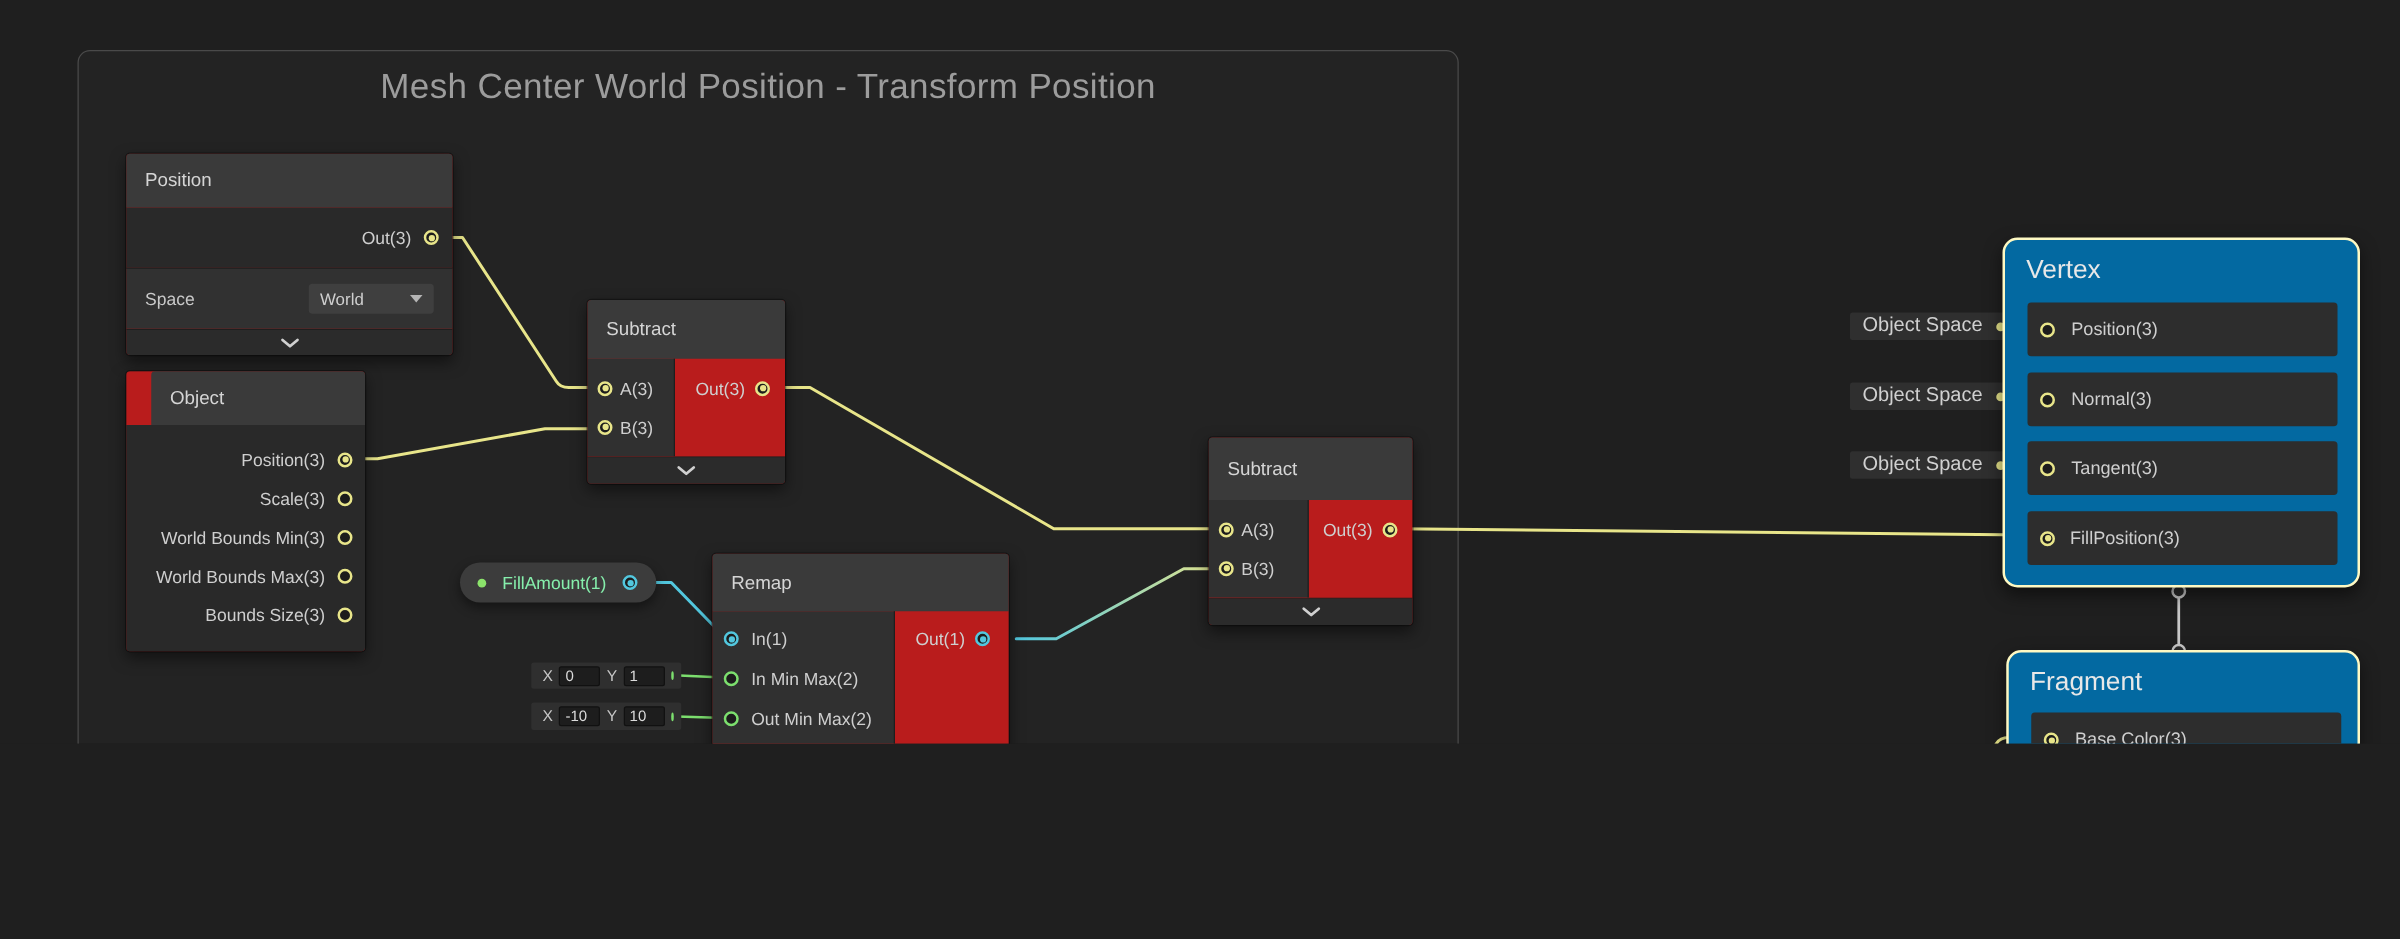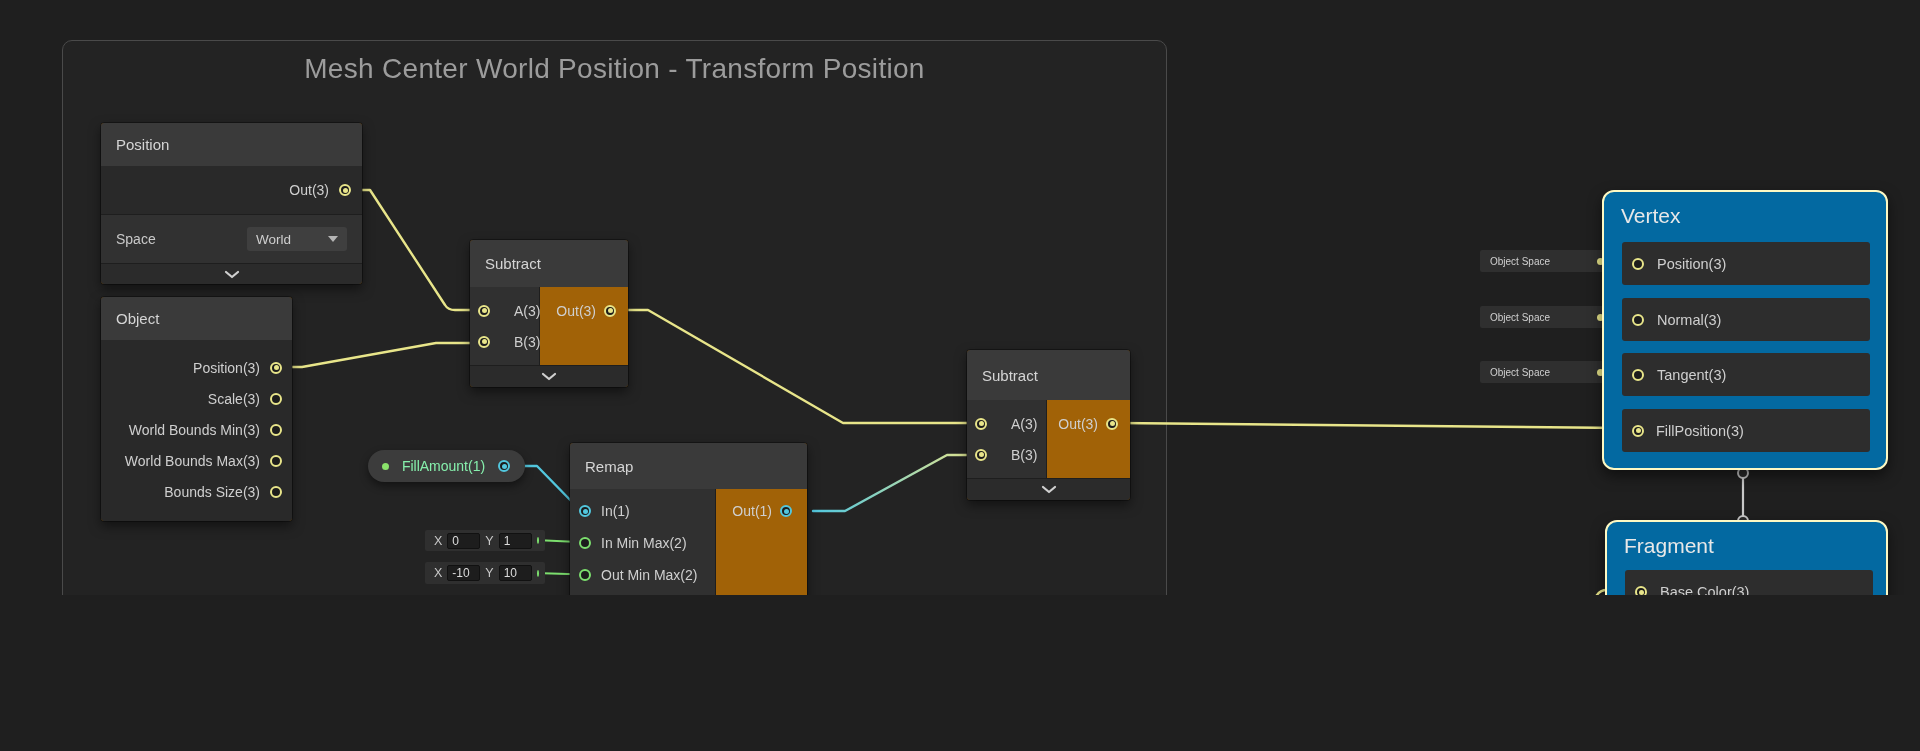--- a/index.html
+++ b/index.html
@@ -23,21 +23,21 @@
   
   svg.edges { position:absolute; left:0; top:0; z-index:1; }
   svg.edges path, svg.edges line { fill:none; stroke-linejoin:round; stroke-linecap:round; }
   .e-yellow { stroke:#E8E58A; stroke-width:2.4px; }
   .e-cyan   { stroke:#52C7DE; stroke-width:2.4px; }
   .e-green  { stroke:#7CDF6E; stroke-width:2px; }
   .e-white  { stroke:#C8C8C8; stroke-width:2.2px; }
   .link-circle { fill:#2B2B2B; stroke:#C8C8C8; stroke-width:2px; }
   
   .node {
-    position:absolute; z-index:2; background:#a16207; border-radius:3px;
+    position:absolute; z-index:2; background:#b91c1c; border-radius:3px;
     box-shadow:0 5px 12px rgba(0,0,0,0.5); outline:1px solid rgba(0,0,0,0.35);
     font-size:14px;
   }
   .node-header {
     display:flex; align-items:center; padding:0 15px;
     background:#3A3A3A; border-radius:3px 3px 0 0;
     color:#D5D5D5; font-size:15px;
   }
   .chevron-row {
     display:flex; align-items:center; justify-content:center;
@@ -61,32 +61,32 @@
   .n-position .row-space { height:49px; display:flex; align-items:center; padding:0 15px; background:#313131; border-top:1px solid #1E1E1E; }
   .n-position .chevron-row { height:21px; }
   .dropdown {
     margin-left:auto; width:100px; height:24px; background:#3F3F3F; border-radius:3px;
     display:flex; align-items:center; justify-content:space-between; padding:0 9px;
     font-size:13.5px; color:#CFCFCF;
   }
   .dd-arrow { width:0; height:0; border-left:5px solid transparent; border-right:5px solid transparent; border-top:6px solid #B5B5B5; }
   
   .n-object { left:101px; top:297px; width:191px; }
-  .n-object .node-header { height:43px; }
+  .n-object .node-header { height:43px;margin-left:20px; }
   .n-object .body { padding:12px 0 14px 0; background:#292929; border-radius:0 0 3px 3px; }
   .n-object .orow { height:31px; display:flex; align-items:center; justify-content:flex-end; gap:10px; padding-right:10px; }
   
   .n-subtract1 { left:470px; top:240px; width:158px; }
   .n-subtract1 .node-header { height:47px; }
   .n-subtract2 { left:967px; top:350px; width:163px; }
   .n-subtract2 .node-header { height:50px; }
   .sub-body { display:flex; align-items:stretch; }
   .sub-in { background:#303030; border-right:1px solid #1E1E1E; padding:8px 0; }
   .n-subtract1 .sub-in { width:70px; } .n-subtract2 .sub-in { width:80px; }
-  .sub-in .irow { height:31px; display:flex; align-items:center; gap:24px; padding-left:8px; }
+  .sub-in .irow { height:31px; display:flex; align-items:center; gap:6px; padding-left:8px; }
   .sub-out { flex:1; display:flex; justify-content:flex-end; }
   .sub-out .orow2 { height:31px; margin-top:8px; display:flex; align-items:center; gap:8px; padding-right:12px; }
   .n-subtract1 .chevron-row, .n-subtract2 .chevron-row { height:22px; }
   
   .pill {
     position:absolute; z-index:2; left:368px; top:450px; width:157px; height:32px;
     background:#3C3C3C; border-radius:16px; box-shadow:0 4px 9px rgba(0,0,0,0.45);
     display:flex; align-items:center;
   }
   .pill .dot { width:7px; height:7px; border-radius:50%; background:#8BE36B; margin-left:14px; }
@@ -128,21 +128,21 @@
     display:flex; align-items:center; gap:13px; padding-left:10px;
     font-size:14.5px; color:#CFCFCF;
   }
   .b-vertex .brow { height:43px; }
   .b-fragment .brow { height:44px; }
   .vrow0 { top:50px; } .vrow1 { top:106px; } .vrow2 { top:161px; } .vrow3 { top:217px;gap:12px; }
   .frow0 { top:48px; } .frow1 { top:103px;flex-direction:column; }
   
   .chip {
     position:absolute; z-index:2; height:22px; width:132px; background:#2F2F2F; border-radius:2px;
-    display:flex; align-items:center; font-size:10px; color:#D0D0D0; padding:0 8px 0 10px;
+    display:flex; align-items:center; font-size:16px; color:#D0D0D0; padding:0 8px 0 10px;
   }
   .chip .ydot { width:7px; height:7px; border-radius:50%; background:#E8E58A; margin-left:auto; }
   .chip0 { left:1480px; top:250px; } .chip1 { left:1480px; top:306px; } .chip2 { left:1480px; top:361px; }
   .chev-icon { display:block; }
 </style>
 </head>
 <body>
 
 <div class="canvas">
 

